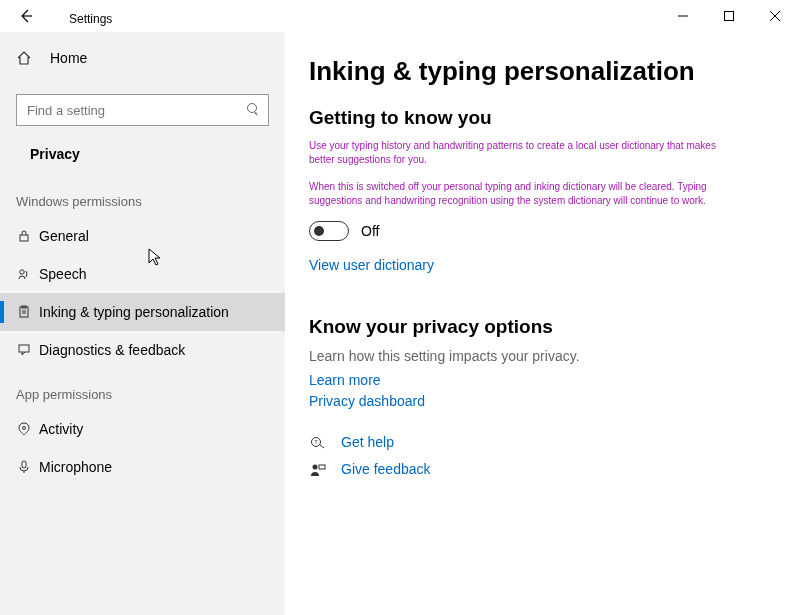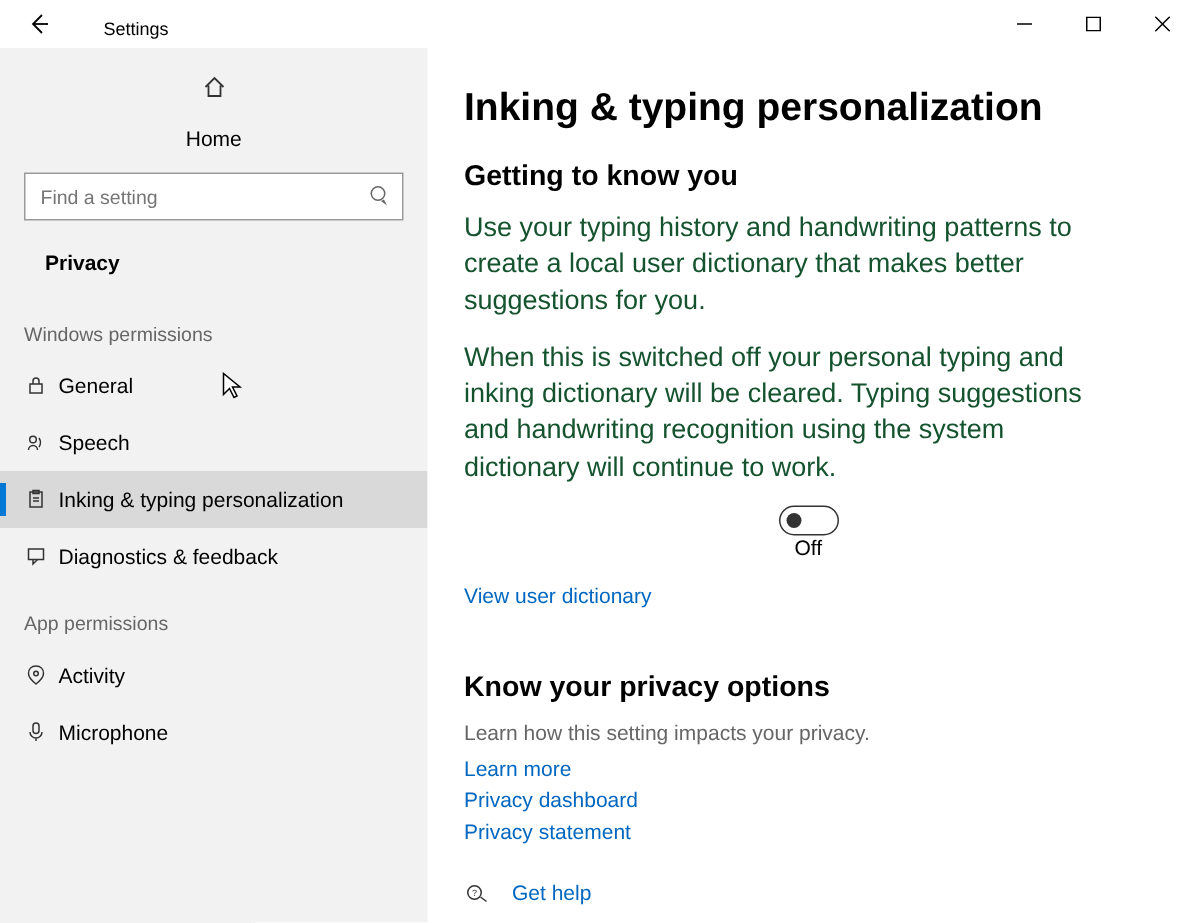--- a/index.html
+++ b/index.html
@@ -8,41 +8,41 @@
     .titlebar { height: 32px; display: flex; align-items: center; justify-content: flex-end; padding: 0 2px; }
     .titlebar-left { display: flex; align-items: flex-end; flex: 1; padding-left: 14px; gap: 33px; }
     .back-btn { width: 20px; height: 20px; display: flex; align-items: center; justify-content: center; cursor: pointer; }
     .app-title { font-size: 12px; }
     .win-controls { display: flex; }
     .win-btn { width: 46px; height: 32px; display: flex; align-items: center; justify-content: center; cursor: pointer; }
     
     .body-row { display: flex; flex: 1; min-height: 0; }
     
     .sidebar { width: 285px; background: #f2f2f2; display: flex; flex-direction: column; padding-top: 10px; overflow-y: auto; }
-    .home-row { display: flex; align-items: center; gap: 18px; padding: 8px 16px; cursor: pointer; flex-direction: column; }
+    .home-row { display: flex; gap: 18px; padding: 8px 16px; cursor: pointer; }
     .home-icon { width: 16px; display:flex; justify-content:center; }
     
-    .search-wrap { margin: 7px 16px 10px 16px; position: relative; border-radius: 14px; }
+    .search-wrap { margin: 20px 16px 10px 16px; position: relative; border-radius: 14px; }
     .search { width: 100%; height: 32px; border: 1px solid #999; background: #fff; padding: 0 32px 0 10px; font-size: 13px; color: #666; }
     .search-icon { position: absolute; right: 8px; top: 7px; color: #666; }
     
     .category { padding: 10px 16px 14px 30px; font-weight: 600; }
     .section-h { padding: 18px 16px 8px 16px; color: #666; font-size: 13px; }
     
     .nav-item { display: flex; align-items: center; gap: 7px; padding: 11px 16px; cursor: pointer; position: relative; }
     .nav-item .ni-icon { width: 16px; display:flex; justify-content:center; color:#333; }
     .nav-item.selected { background: #d9d9d9; }
     .nav-item.selected::before { content:""; position:absolute; left:0; top:8px; bottom:8px; width:4px; background:#0078d4; }
     
     .content { flex: 1; padding: 24px 32px 10px 24px; overflow-y: auto; }
     .h1 { font-size: 26px; font-weight: 600; margin-bottom: 20px; }
     .h2 { font-size: 19px; font-weight: 600; margin-bottom: 10px; }
-    .p  { font-size: 18px; color: #14532d; line-height: 1.35; margin-bottom: 14px; max-width: 420px; }
-    
-    .toggle-row { display:flex; align-items:center; margin-bottom: 14px; flex-direction: column; }
+    .p  { font-size: 10px; color: #a21caf; line-height: 1.35; margin-bottom: 14px; max-width: 420px; }
+    
+    .toggle-row { display:flex; align-items:center; gap:12px; margin-bottom: 14px; }
     .toggle { width: 40px; height: 20px; border:1px solid #333; border-radius: 10px; position: relative; cursor:pointer; }
     .toggle .knob { position:absolute; width:10px; height:10px; background:#333; border-radius:50%; top:4px; left:4px; }
     
     .link { color:#0067c0; cursor:pointer; font-size: 14px; display:block; line-height:1.5; }
     .muted { color:#666; font-size: 14px; margin-bottom:6px; }
     
     .section-gap { height: 40px; }
     
     .help-row { display:flex; align-items:center; gap:14px; margin-top: 20px; }
     .help-icon { width:18px; display:flex; justify-content:center; }
@@ -190,21 +190,20 @@
     </div>
 
     <span class="link">View user dictionary</span>
 
     <div class="section-gap"></div>
 
     <div class="h2">Know your privacy options</div>
     <div class="muted">Learn how this setting impacts your privacy.</div>
     <span class="link">Learn more</span>
     <span class="link">Privacy dashboard</span>
-    <span class="link">Privacy statement</span>
 
     <div class="help-row">
       <span class="help-icon">
           <svg width="16" height="16" viewBox="0 0 16 16">
             <circle cx="6" cy="7" r="4.5" stroke="#333" fill="none"></circle>
             <path d="M10 10 L14 13" stroke="#333"></path>
             <text x="6" y="9" font-size="6" text-anchor="middle" fill="#333">?</text>
           </svg>
         </span>
       <span class="link">Get help</span>

